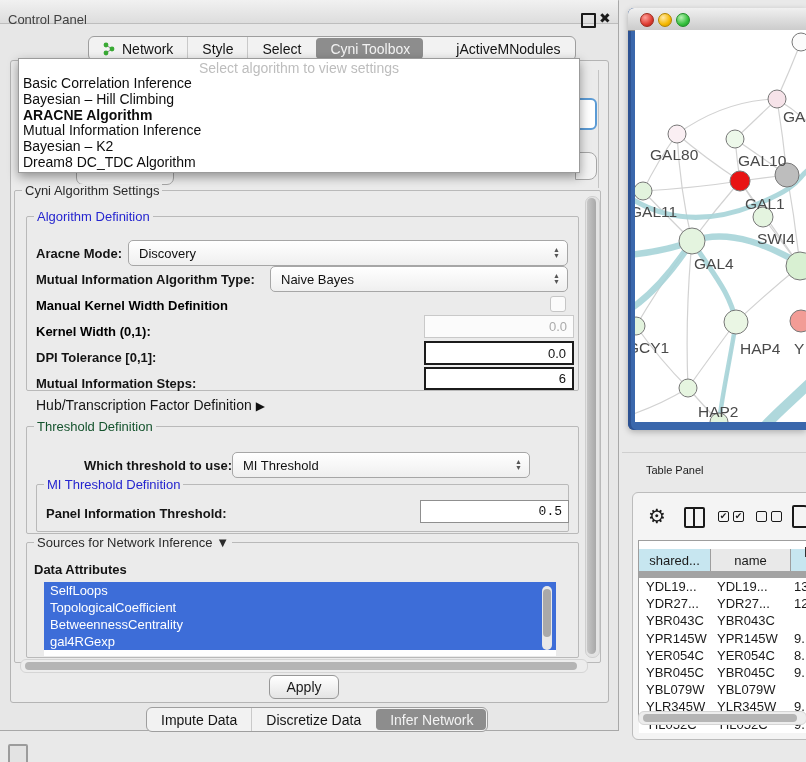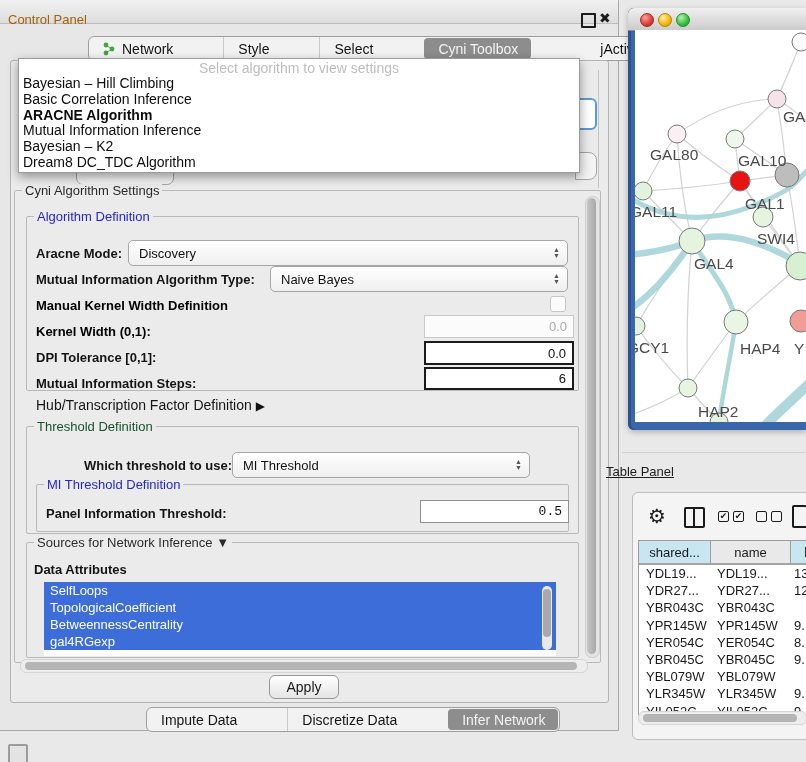--- a/index.html
+++ b/index.html
@@ -5,27 +5,27 @@
   html,body{margin:0;padding:0;}
   #screen{position:relative;width:806px;height:762px;background:#e9e9e9;overflow:hidden;
           font-family:"Liberation Sans","DejaVu Sans",sans-serif;color:#1a1a1a;}
   .abs{position:absolute;}
 
   
   #cp-window{left:0;top:8;width:618px;height:729px;background:#e7e7e7;
              border-right:1px solid #a8a8a8;border-bottom:1px solid #a8a8a8;border-top:1px solid #c6c6c6;}
   #cp-titlebar{left:0;top:8;width:618px;height:23px;background:linear-gradient(#f1f1f1,#dddddd);
                border-bottom:1px solid #bdbdbd;}
-  #cp-title{left:8px;top:12px;font-size:13px;color:#a16207;}
+  #cp-title{left:8px;top:12px;font-size:13px;color:#404040;}
   #cp-float{left:581px;top:13px;width:11px;height:11px;border:2px solid #1a1a1a;border-radius:1px;}
   #cp-close{left:599px;top:10px;font-size:14px;font-weight:bold;color:#1a1a1a;}
   #top-strip-line{left:8px;top:0;width:1px;height:8px;background:#b0b0b0;}
 
   
-  .seg-bar{display:flex;align-items:stretch;background:#f2f2f2;border:1px solid #9e9e9e;border-radius:6px;overflow:hidden;gap:36px;}
+  .seg-bar{display:flex;align-items:stretch;background:#f2f2f2;border:1px solid #9e9e9e;border-radius:6px;overflow:hidden;}
   .seg-tab{display:flex;align-items:center;padding:0 14px;font-size:14px;color:#141414;white-space:nowrap;
            border-left:1px solid #c9c9c9;background:transparent;}
   .seg-tab:first-child{border-left:none;}
   .seg-tab.selected{background:#8d8d8d;color:#f3f3f3;border-left:1px solid #8d8d8d;border-radius:4px;margin:1px;padding:0 13px;}
   .seg-tab.selected + .seg-tab{border-left:none;padding-left:32px;}
   #tab-bar{left:88px;top:36px;height:23px;}
   #bottom-tab-bar{left:146px;top:707px;height:23px;}
   .net-icon-svg{margin-right:6px;}
 
   
@@ -95,31 +95,31 @@
   #net-titlebar{left:628px;top:8px;width:178px;height:22px;background:linear-gradient(#f0f0f0,#cccccc);
                 border-radius:6px 0 0 0;border-bottom:1px solid #8a8a8a;}
   .light{position:absolute;top:5px;width:12px;height:12px;border-radius:50%;}
   #light-red{left:12px;background:radial-gradient(circle at 35% 30%,#ff9f98,#dd3c32 60%,#a32015);border:1px solid #9d2b1e;}
   #light-yellow{left:30px;background:radial-gradient(circle at 35% 30%,#ffe9a8,#f5b800 60%,#c78f00);border:1px solid #b28400;}
   #light-green{left:48px;background:radial-gradient(circle at 35% 30%,#b8f0b4,#35c03c 60%,#1d8f25);border:1px solid #1f8c27;}
   #net-canvas{left:635px;top:30px;width:171px;height:392px;background:#ffffff;overflow:hidden;}
 
   
   #tp-divider{left:622px;top:452px;width:184px;height:1px;background:#cfcfcf;}
-  #tp-title{left:606px;top:464px;font-size:13px;color:#1c1c1c;text-decoration:underline;}
+  #tp-title{left:646px;top:464px;font-size:11px;color:#1c1c1c;}
   #tp-card{left:632px;top:492px;width:174px;height:246px;background:#f4f4f4;border:1px solid #bcbcbc;border-radius:6px 0 0 6px;}
   .tb-icon{position:absolute;color:#1a1a1a;}
   #icon-gear{left:648px;top:504px;font-size:20px;}
   #icon-split{left:684px;top:507px;width:17px;height:17px;border:2px solid #1a1a1a;border-radius:2px;}
   #icon-split:before{content:"";position:absolute;left:7px;top:0;width:2px;height:17px;background:#1a1a1a;}
   .cbx{position:absolute;width:9px;height:9px;border:1.5px solid #1a1a1a;border-radius:2px;font-size:9px;line-height:9px;text-align:center;}
   #icon-file{left:792px;top:505px;width:14px;height:19px;border:2px solid #1a1a1a;border-radius:2px 6px 2px 2px;background:#f4f4f4;}
 
   #nodetable{left:638px;top:540px;width:168px;height:176px;background:#fff;border-left:1px solid #9e9e9e;border-top:1px solid #9e9e9e;}
-  .th-row{display:flex;height:22px;border-bottom:2px solid #a3a3a3;}
+  .th-row{display:flex;height:22px;border-bottom:7px solid #a3a3a3;margin-top:8px;}
   .th-cell{font-size:13px;display:flex;align-items:center;justify-content:center;border-right:1px solid #9e9e9e;box-sizing:border-box;}
   .th-c0{width:72px;background:#c7e6f0;}
   .th-c1{width:80px;background:#e9e9e9;}
   .th-c2{flex:1;background:#c7e6f0;}
   .tr-row{display:flex;height:17.2px;font-size:13px;align-items:center;background:#fff;}
   .td-c0{width:72px;padding-left:7px;box-sizing:border-box;white-space:nowrap;overflow:hidden;}
   .td-c1{width:80px;padding-left:6px;box-sizing:border-box;white-space:nowrap;overflow:hidden;}
   .td-c2{flex:1;padding-left:3px;white-space:nowrap;overflow:hidden;}
   #hdr3-mark{position:absolute;left:166px;top:6px;width:3px;height:10px;background:#333;}
 
@@ -159,22 +159,22 @@
 
   <div class="abs" id="main-card"></div>
 
   <div class="abs frag" id="frag-combo-behind"></div>
   <div class="abs" id="frag-vline"></div>
   <div class="abs" id="frag-blue-combo"></div>
   <div class="abs frag" id="frag-gray-combo"></div>
 
   <div class="abs" id="algo-popup">
     <div id="algo-placeholder">Select algorithm to view settings</div>
-  <div class="algo-item">Bayesian – Hill Climbing</div>
-      <div class="algo-item">Basic Correlation Inference</div>
+  <div class="algo-item">Basic Correlation Inference</div>
+      <div class="algo-item">Bayesian – Hill Climbing</div>
       <div class="algo-item bold">ARACNE Algorithm</div>
       <div class="algo-item">Mutual Information Inference</div>
       <div class="algo-item">Bayesian – K2</div>
       <div class="algo-item">Dream8 DC_TDC Algorithm</div>
     </div>
 
   <div class="grp" style="left:14px;top:190px;width:585px;height:471px;"></div>
   <div class="grp-title t-plain" style="left:22px;top:184px;">Cyni Algorithm Settings</div>
 
   <div class="abs" id="cp-vscroll">

